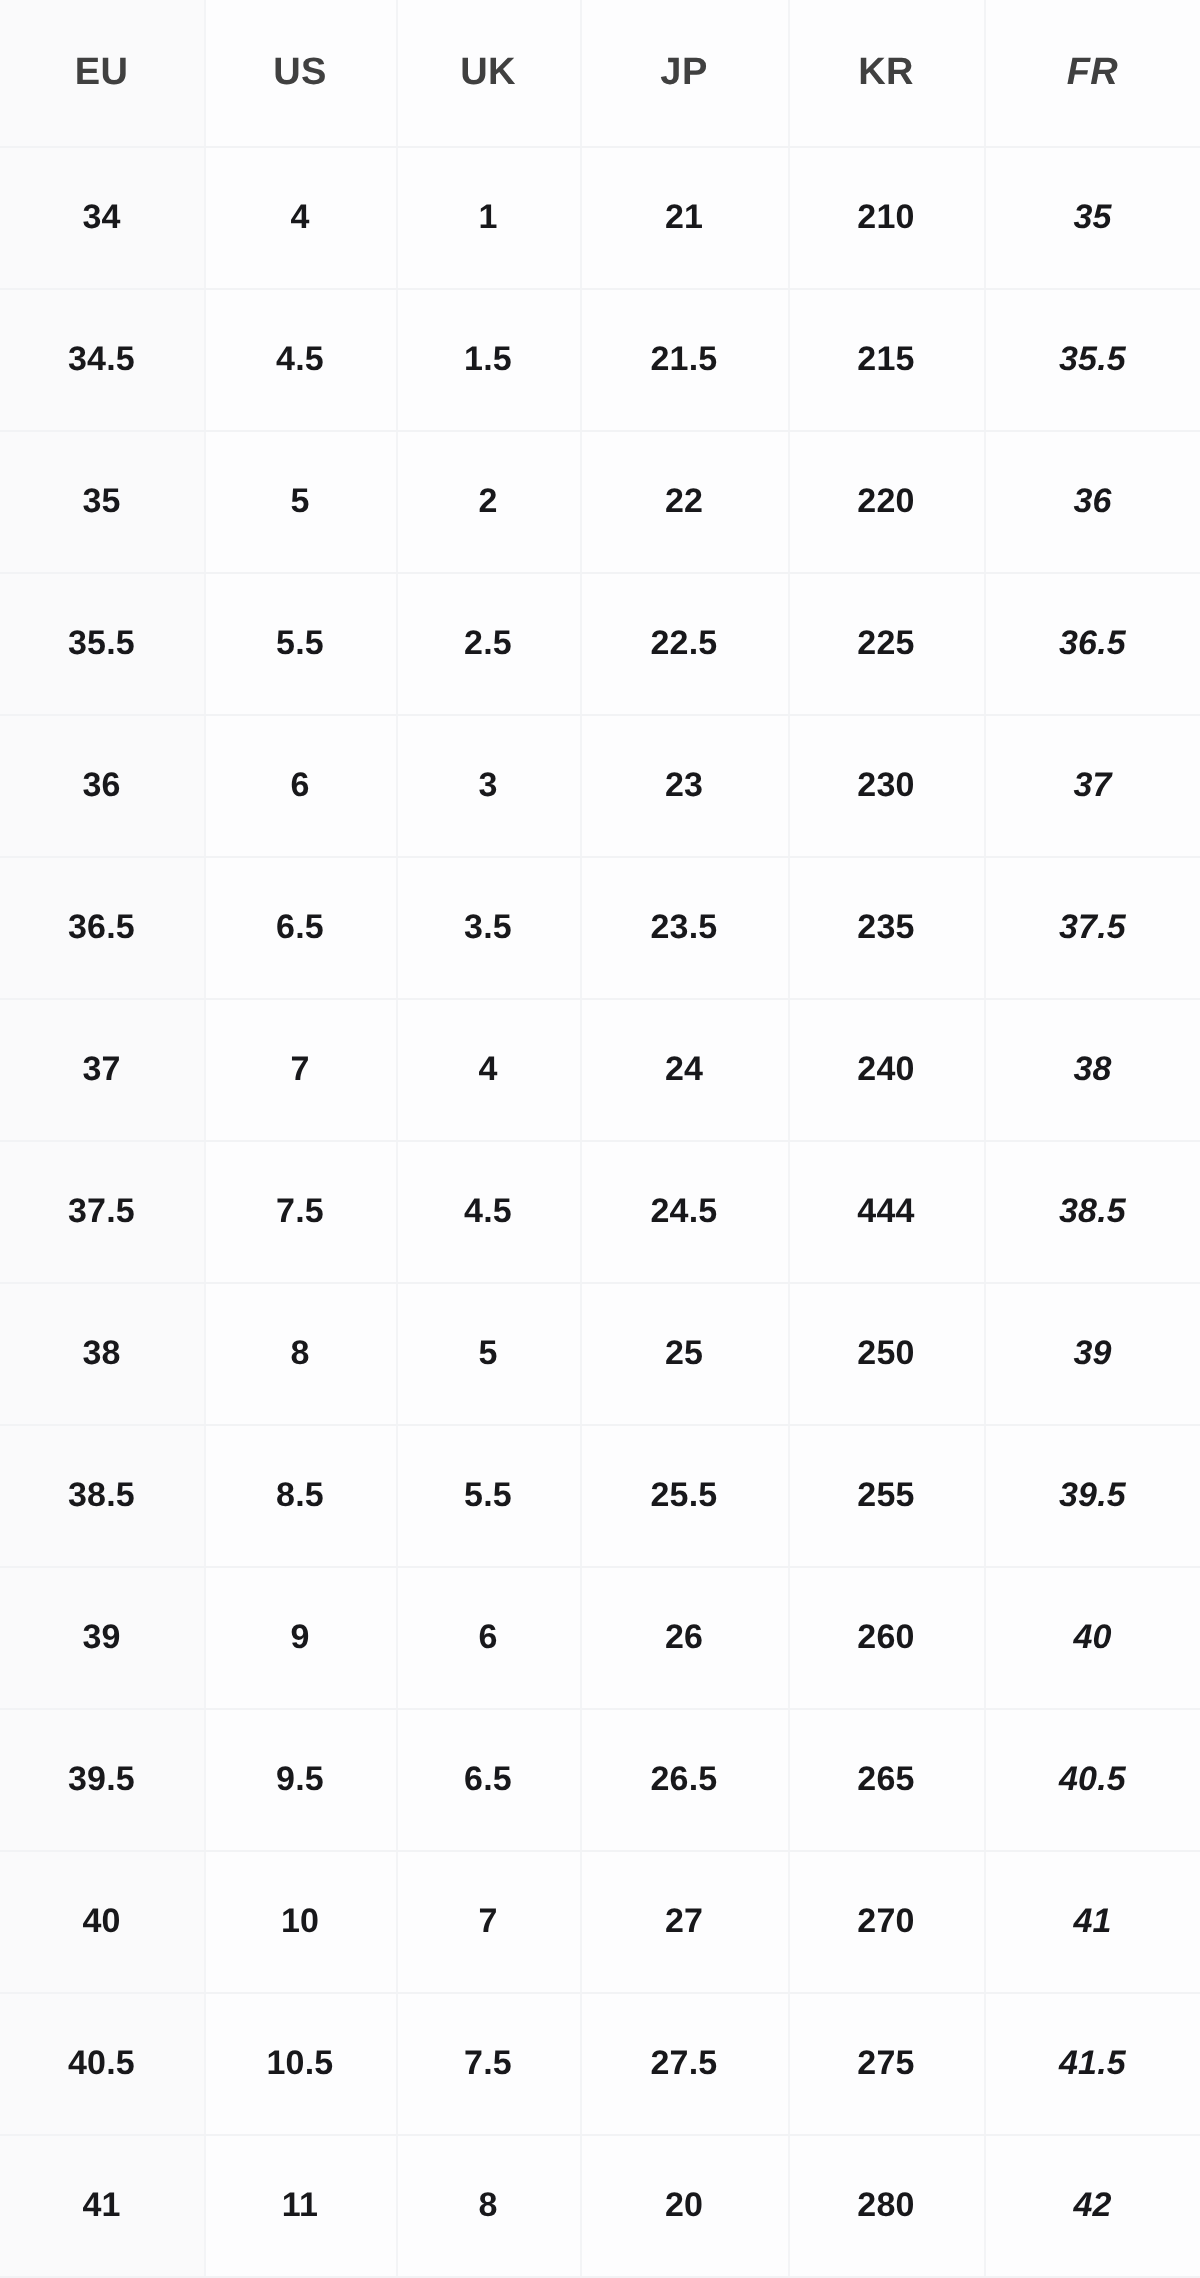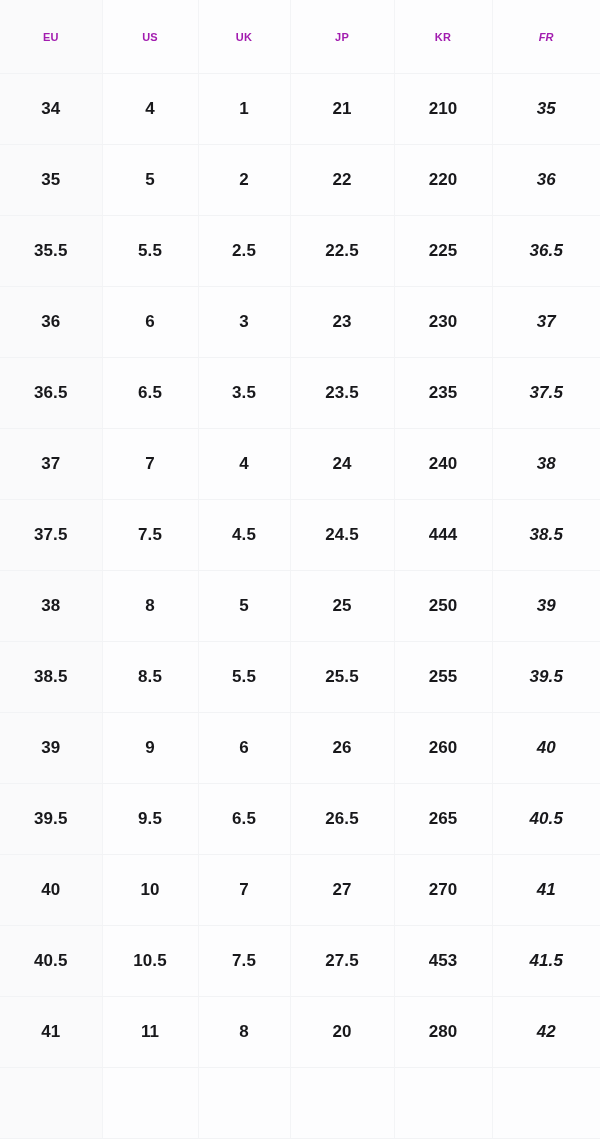--- a/index.html
+++ b/index.html
@@ -50,23 +50,23 @@
   #size-table th.col-first,
   #size-table td.col-first {
     background: #fafafb;
   }
 
   thead tr {
     height: 73px;
   }
   thead th {
     height: 73px;
-    font-size: 11px;
+    font-size: 19px;
     font-weight: 700;
-    color: #a21caf;
+    color: #404040;
     letter-spacing: 0.2px;
     border-bottom: 1px solid #f1f2f4;
   }
 
   tbody tr {
     height: 70px;
     padding-left: 28px;
   }
   tbody td {
     height: 70px;
@@ -106,20 +106,28 @@
   <tbody>
       <tr>
         <td class="col-first">34</td>
         <td>4</td>
         <td>1</td>
         <td>21</td>
         <td>210</td>
         <td>35</td>
       </tr>
       <tr>
+        <td class="col-first">34.5</td>
+        <td>4.5</td>
+        <td>1.5</td>
+        <td>21.5</td>
+        <td>215</td>
+        <td>35.5</td>
+      </tr>
+      <tr>
         <td class="col-first">35</td>
         <td>5</td>
         <td>2</td>
         <td>22</td>
         <td>220</td>
         <td>36</td>
       </tr>
       <tr>
         <td class="col-first">35.5</td>
         <td>5.5</td>
@@ -198,21 +206,21 @@
         <td>7</td>
         <td>27</td>
         <td>270</td>
         <td>41</td>
       </tr>
       <tr>
         <td class="col-first">40.5</td>
         <td>10.5</td>
         <td>7.5</td>
         <td>27.5</td>
-        <td>453</td>
+        <td>275</td>
         <td>41.5</td>
       </tr>
       <tr>
         <td class="col-first">41</td>
         <td>11</td>
         <td>8</td>
         <td>20</td>
         <td>280</td>
         <td>42</td>
       </tr>

